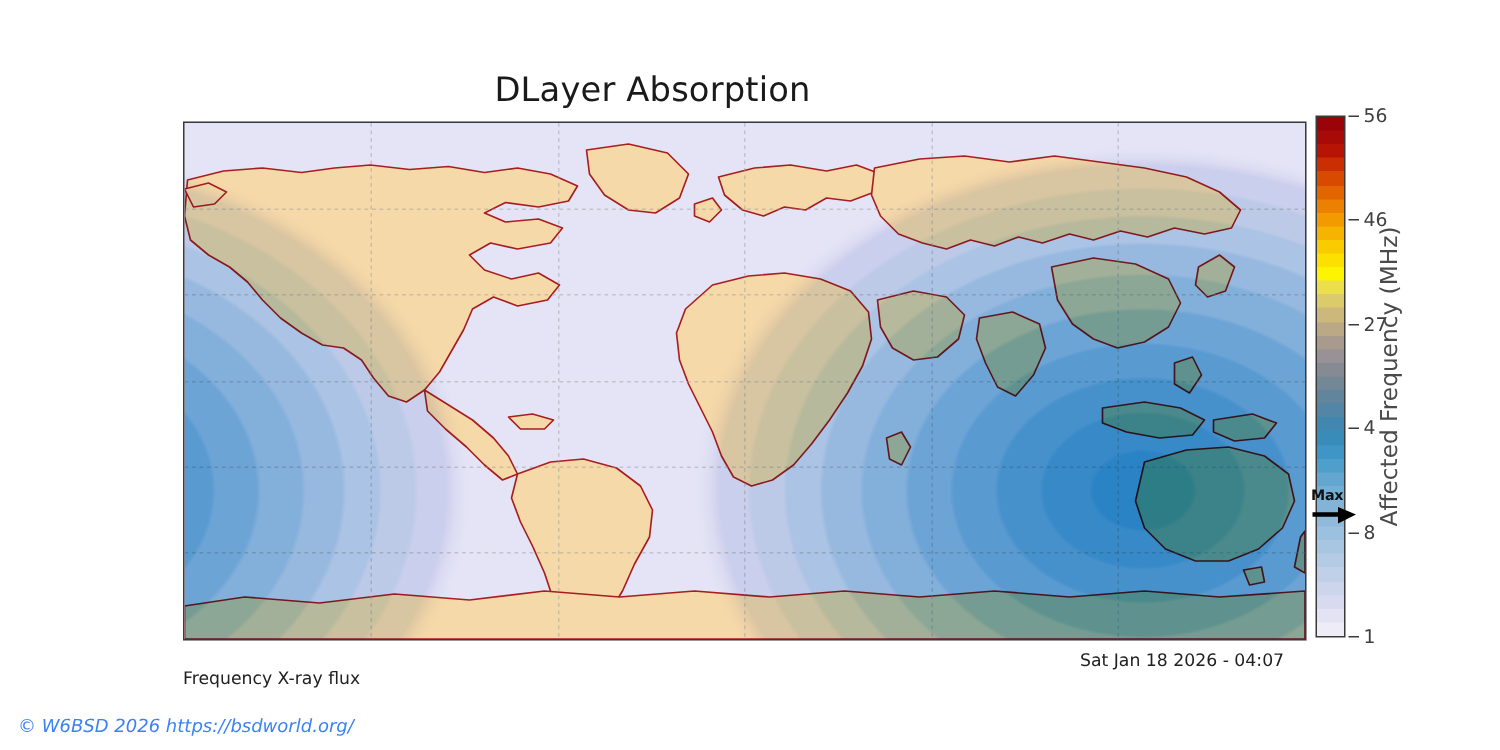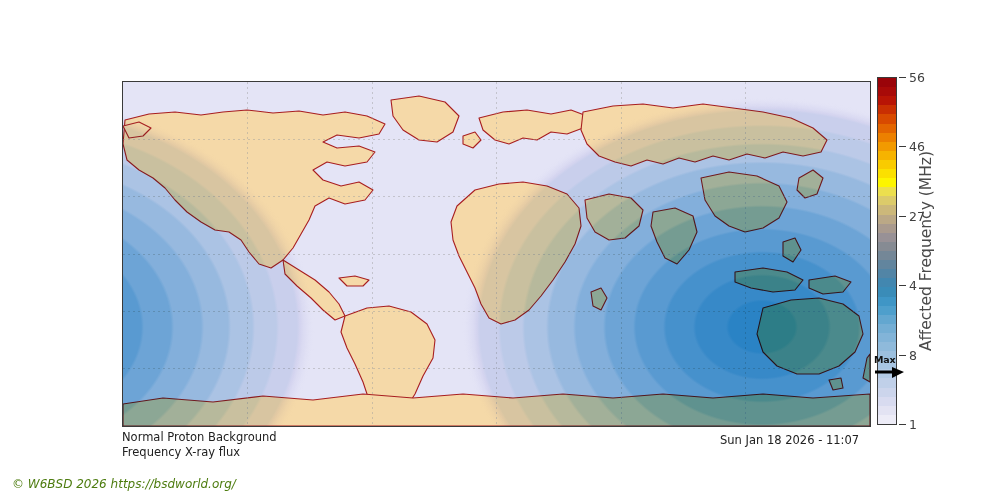--- a/index.html
+++ b/index.html
@@ -52,43 +52,44 @@
     transform:translateY(-50%);white-space:nowrap;}
 
   #cbar-label{
     position:absolute;left:926px;top:251px;
     transform:translate(-50%,-50%) rotate(-90deg);
     transform-origin:center center;
     font-size:15.5px;color:#4a4a4a;white-space:nowrap;
   }
 
   
-  #max-marker{position:absolute;left:874px;top:326px;width:32px;height:24px;margin-top:29px;}
+  #max-marker{position:absolute;left:874px;top:326px;width:32px;height:24px;}
   #max-marker .mx-text{
     position:absolute;left:0;top:-1px;font-size:9.5px;color:#111;
     font-weight:600;letter-spacing:-.2px;
   }
   #max-marker .mx-arrow{position:absolute;left:0;top:12px;}
 
   
   .note{position:absolute;font-size:11.5px;color:#212121;white-space:nowrap;}
   #note-proton{left:122px;top:430px;}
   #note-xray{left:122px;top:445px;}
   #timestamp{position:absolute;left:720px;top:433px;font-size:11.5px;color:#212121;white-space:nowrap;}
 
   #copyright{
     position:absolute;left:12px;top:477px;font-size:12px;
-    font-style:italic;color:#4d7c0f;white-space:nowrap;
+    font-style:italic;color:#3b82f6;white-space:nowrap;
   }
 </style>
 </head>
 <body>
 
 <div id="figure">
 
+  <div id="chart-title">DLayer Absorption</div>
 
   <div id="map-axes">
     <div id="map-inner">
 
       <svg class="map-layer" id="map-svg" viewBox="0 0 747 344" preserveAspectRatio="none">
         <g fill="#f5d9a8" stroke="#a81e20" stroke-width="1.1" stroke-linejoin="round">
 
           <path d="M2,38 L26,32 L52,30 L78,33 L100,30 L124,28 L150,31 L176,29 L200,33
                    L222,30 L244,34 L262,42 L256,52 L236,56 L214,53 L200,60 L214,66
                    L236,64 L252,70 L244,80 L222,84 L204,80 L190,88 L200,98 L218,104
@@ -268,18 +269,17 @@
   <div id="max-marker">
     <div class="mx-text">Max</div>
     <svg class="mx-arrow" width="30" height="12" viewBox="0 0 30 12">
       <line x1="1" y1="5" x2="20" y2="5" stroke="#000" stroke-width="3"></line>
       <polygon points="18,0 30,5 18,11" fill="#000"></polygon>
     </svg>
   </div>
 
   <div id="cbar-label">Affected Frequency (MHz)</div>
 
-  <div class="note" id="note-proton">Normal Proton Background</div>
   <div class="note" id="note-xray">Frequency X-ray flux</div>
-  <div id="timestamp">Sun Jan 18 2026 - 11:07</div>
+  <div id="timestamp">Sat Jan 18 2026 - 04:07</div>
   <div id="copyright">© W6BSD 2026 https://bsdworld.org/</div>
 
 </div>
 
 </body></html>

